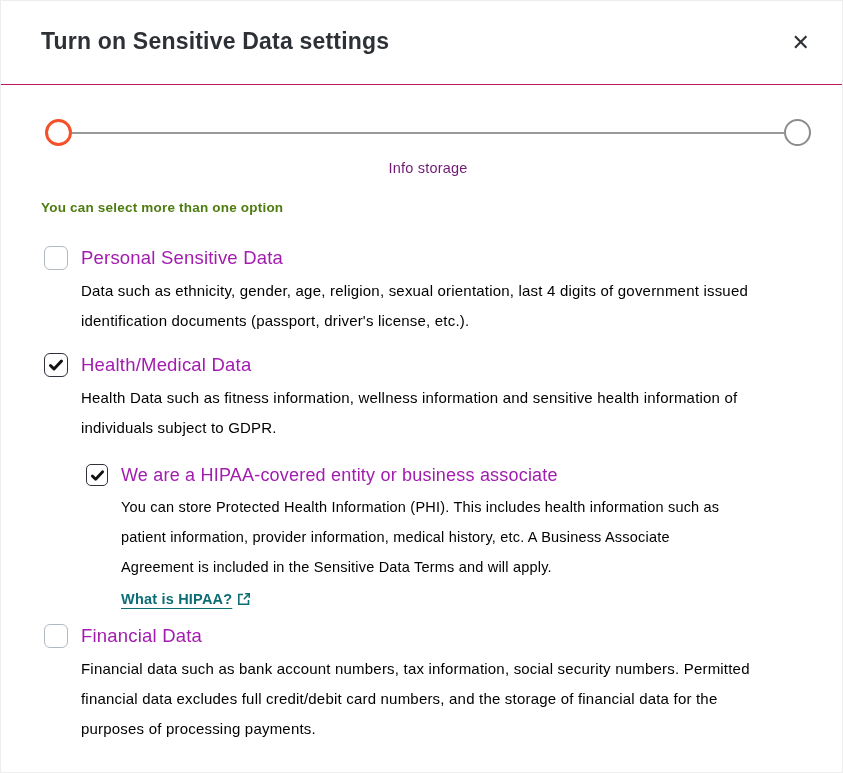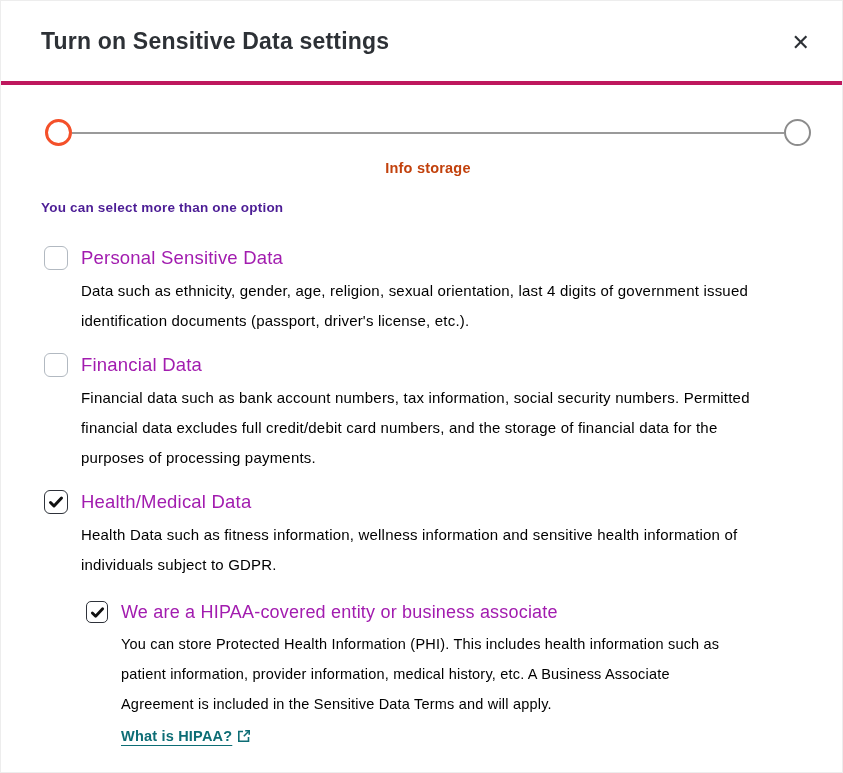--- a/index.html
+++ b/index.html
@@ -16,21 +16,21 @@
     border: 1px solid #ededed;
     overflow: hidden;
   }
   
   .modal-header {
     display: flex;
     align-items: flex-start;
     justify-content: space-between;
     padding: 27px 20px 0 40px;
     height: 84px;
-    border-bottom: 4px solid #be185d;
+    border-bottom: 1px solid #be185d;
   }
   .modal-title {
     font-size: 23px;
     font-weight: 700;
     letter-spacing: 0.2px;
     color: #2d3136;
   }
   .close-button {
     background: none;
     border: none;
@@ -64,33 +64,32 @@
   }
   .step-connector {
     flex: 1 1 auto;
     height: 2px;
     background: #9a9a9a;
   }
   .stepper-label {
     margin-top: 14px;
     text-align: center;
     font-size: 14.5px;
-    color: #c2410c;
-    letter-spacing: 0.2px;
-    font-weight: bold;
+    color: #701a75;
+    letter-spacing: 0.2px;
   }
   
   .modal-body {
     padding: 0 45px 0 40px;
   }
   .instruction {
     margin-top: 24px;
     font-size: 13.5px;
     font-weight: 700;
-    color: #4c1d95;
+    color: #4d7c0f;
     letter-spacing: 0.2px;
   }
   .options {
     margin-top: 31px;
     padding-left: 3px;
   }
   .option { margin-bottom: 17px; }
   .option-head {
     display: flex;
     align-items: center;
@@ -185,30 +184,20 @@
 
     <div class="options">
 
       <div class="option">
         <div class="option-head">
           <div class="checkbox unchecked"></div>
           <div class="option-label">Personal Sensitive Data</div>
         </div>
         <div class="option-desc">Data such as ethnicity, gender, age, religion, sexual orientation, last 4 digits of government issued
 identification documents (passport, driver's license, etc.).</div>
-      </div>
-
-      <div class="option">
-        <div class="option-head">
-          <div class="checkbox unchecked"></div>
-          <div class="option-label">Financial Data</div>
-        </div>
-        <div class="option-desc">Financial data such as bank account numbers, tax information, social security numbers. Permitted
-financial data excludes full credit/debit card numbers, and the storage of financial data for the
-purposes of processing payments.</div>
       </div>
 
       <div class="option">
         <div class="option-head">
           <div class="checkbox checked">
             <span>
               <svg width="16" height="16" viewBox="0 0 16 16">
                 <path d="M2.5 8.5 L6 12 L13.5 4" fill="none" stroke="#111" stroke-width="3" stroke-linecap="round" stroke-linejoin="round"></path>
               </svg>
             </span>
@@ -239,15 +228,25 @@
               <svg width="14" height="14" viewBox="0 0 14 14">
                 <path d="M11.5 8 V12.2 H1.8 V2.5 H6" fill="none" stroke="#0d6d75" stroke-width="1.6"></path>
                 <path d="M8.2 1.8 H12.2 V5.8" fill="none" stroke="#0d6d75" stroke-width="1.6"></path>
                 <path d="M12 2 L6.8 7.2" fill="none" stroke="#0d6d75" stroke-width="1.6"></path>
               </svg>
             </span>
           </div>
         </div>
       </div>
 
+      <div class="option">
+        <div class="option-head">
+          <div class="checkbox unchecked"></div>
+          <div class="option-label">Financial Data</div>
+        </div>
+        <div class="option-desc">Financial data such as bank account numbers, tax information, social security numbers. Permitted
+financial data excludes full credit/debit card numbers, and the storage of financial data for the
+purposes of processing payments.</div>
+      </div>
+
     </div>
   </div>
 </div>
 
 </body></html>

